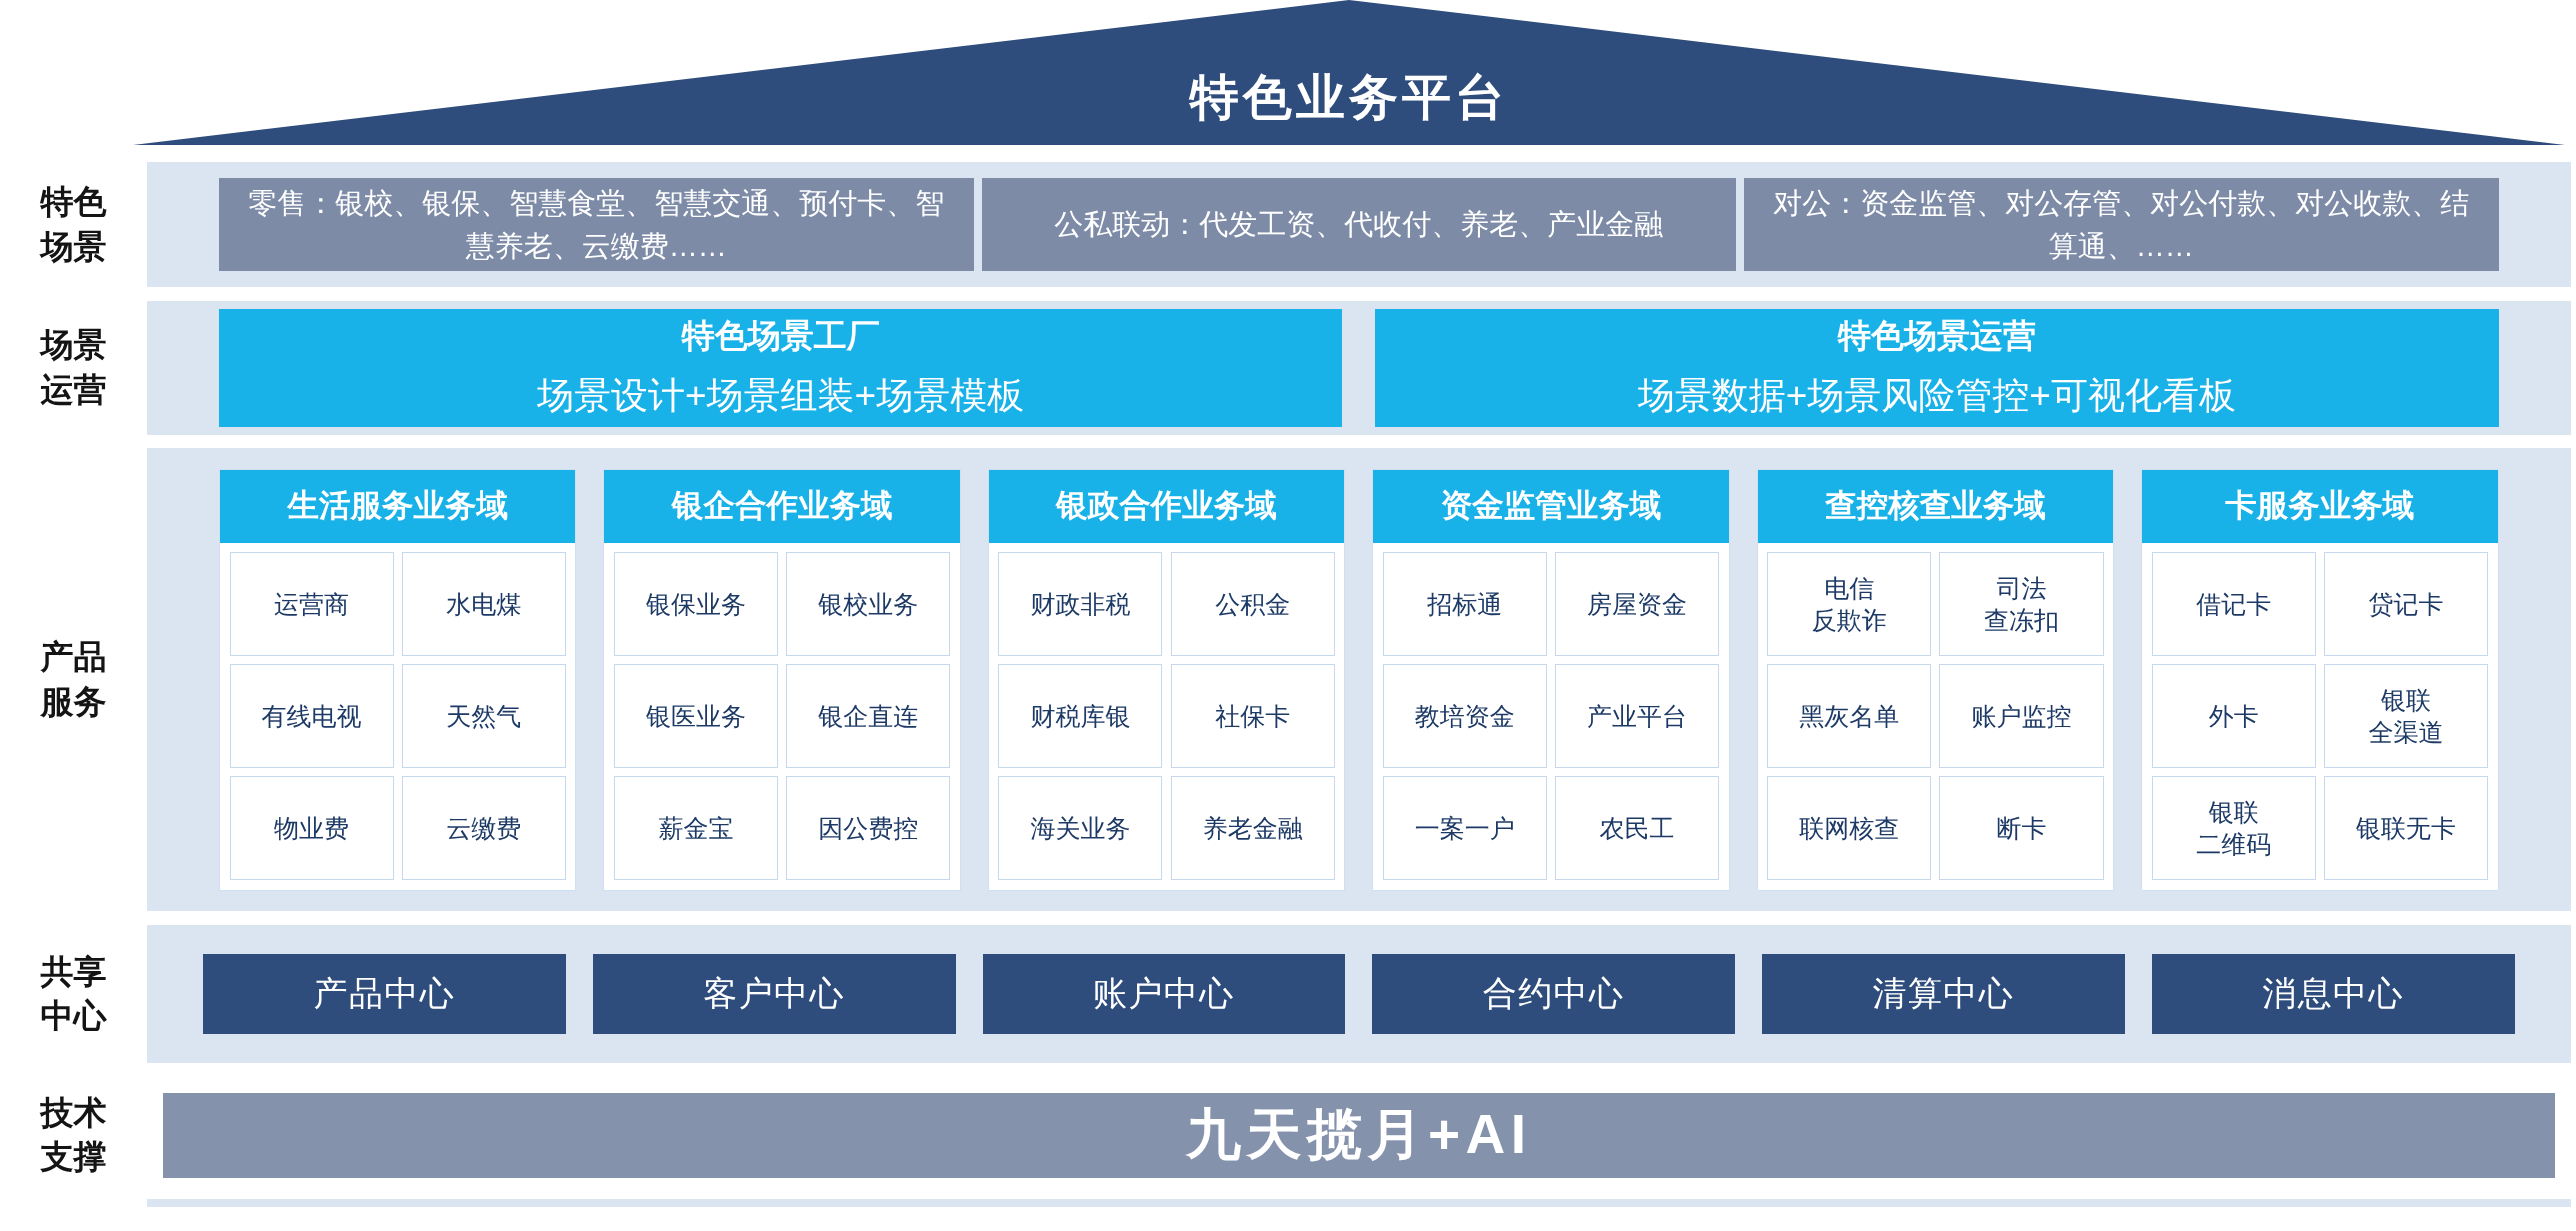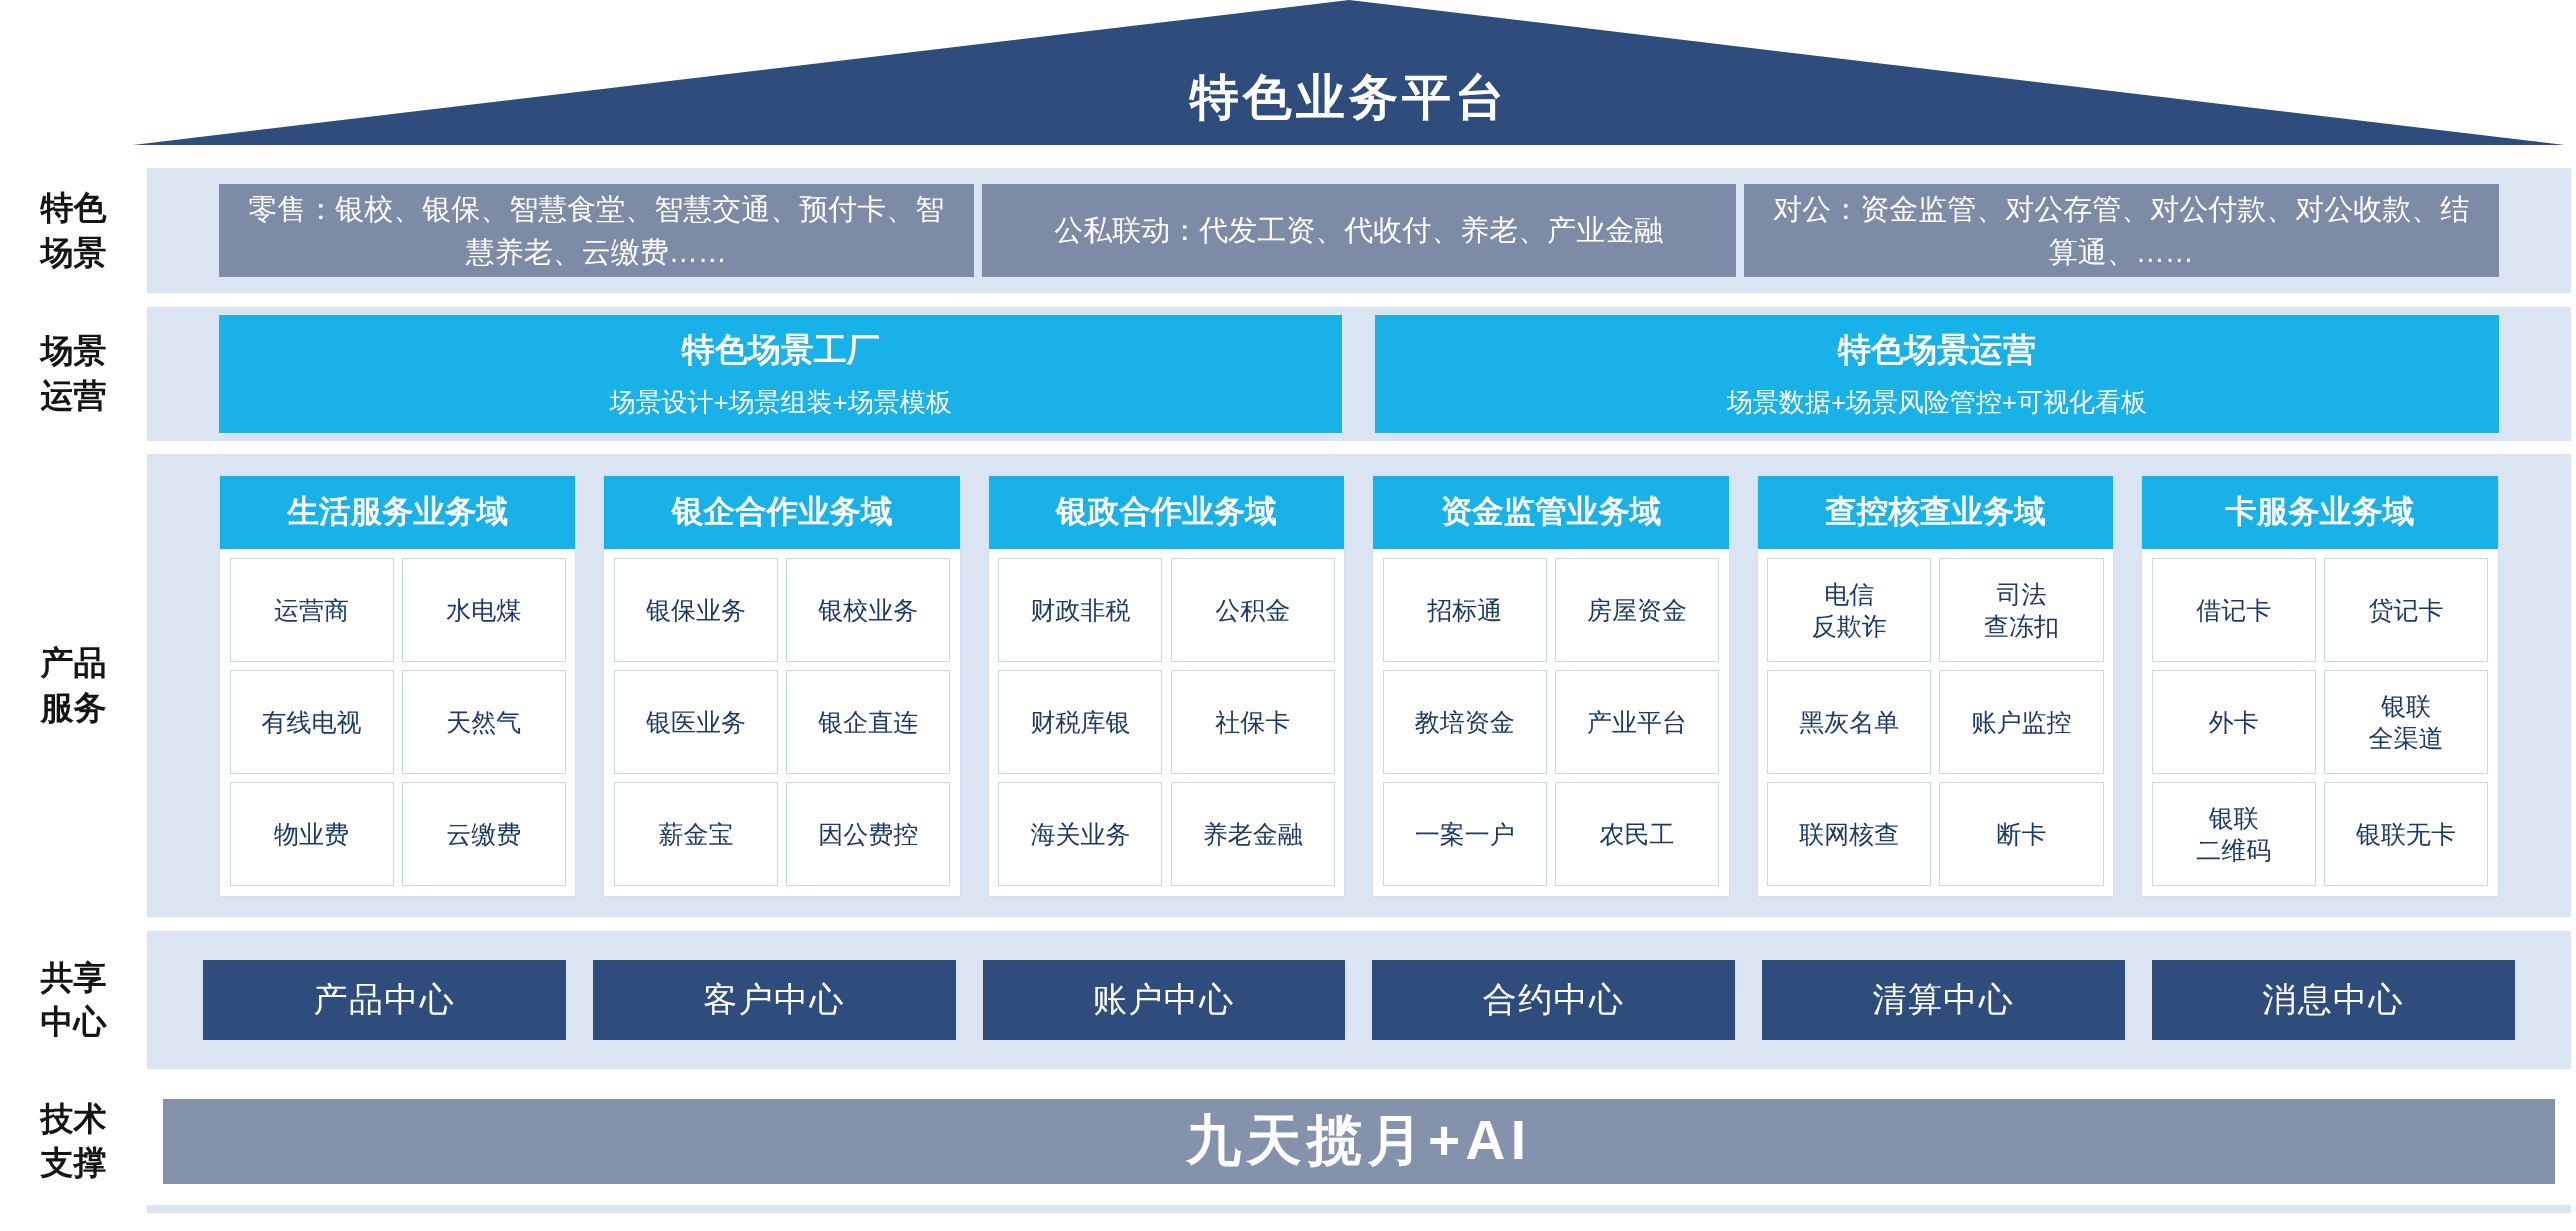--- a/index.html
+++ b/index.html
@@ -55,21 +55,21 @@
   }
   .band-label span { width: 2.05em; text-align: center; word-break: break-all; }
   .band-body {
     flex: 1;
     margin-right: 5.5px;
     background: var(--band-bg);
     display: flex;
     align-items: stretch;
   }
   
-  .band-scenes { margin-top: 23px; }
+  .band-scenes { margin-top: 17px; }
   .scenes-body { height: 125px; padding: 16.4px 72px; gap: 8px; }
   .scene-box {
     flex: 1;
     background: var(--slate);
     color: #ffffff;
     font-size: 29px;
     line-height: 1.45;
     display: flex;
     align-items: center;
     justify-content: center;
@@ -82,21 +82,21 @@
     flex: 1;
     background: var(--cyan);
     color: #ffffff;
     display: flex;
     flex-direction: column;
     align-items: center;
     justify-content: center;
     gap: 12.3px;
   }
   .op-title { font-size: 33px; font-weight: bold; }
-  .op-subtitle { font-size: 26px; }
+  .op-subtitle { font-size: 37px; }
   
   .products-body { height: 463px; padding: 20.5px 72px; gap: 27px; }
   .product-column {
     flex: 1;
     display: flex;
     flex-direction: column;
     background: #ffffff;
     border: 1.4px solid #cfe0f0;
   }
   .column-header {

